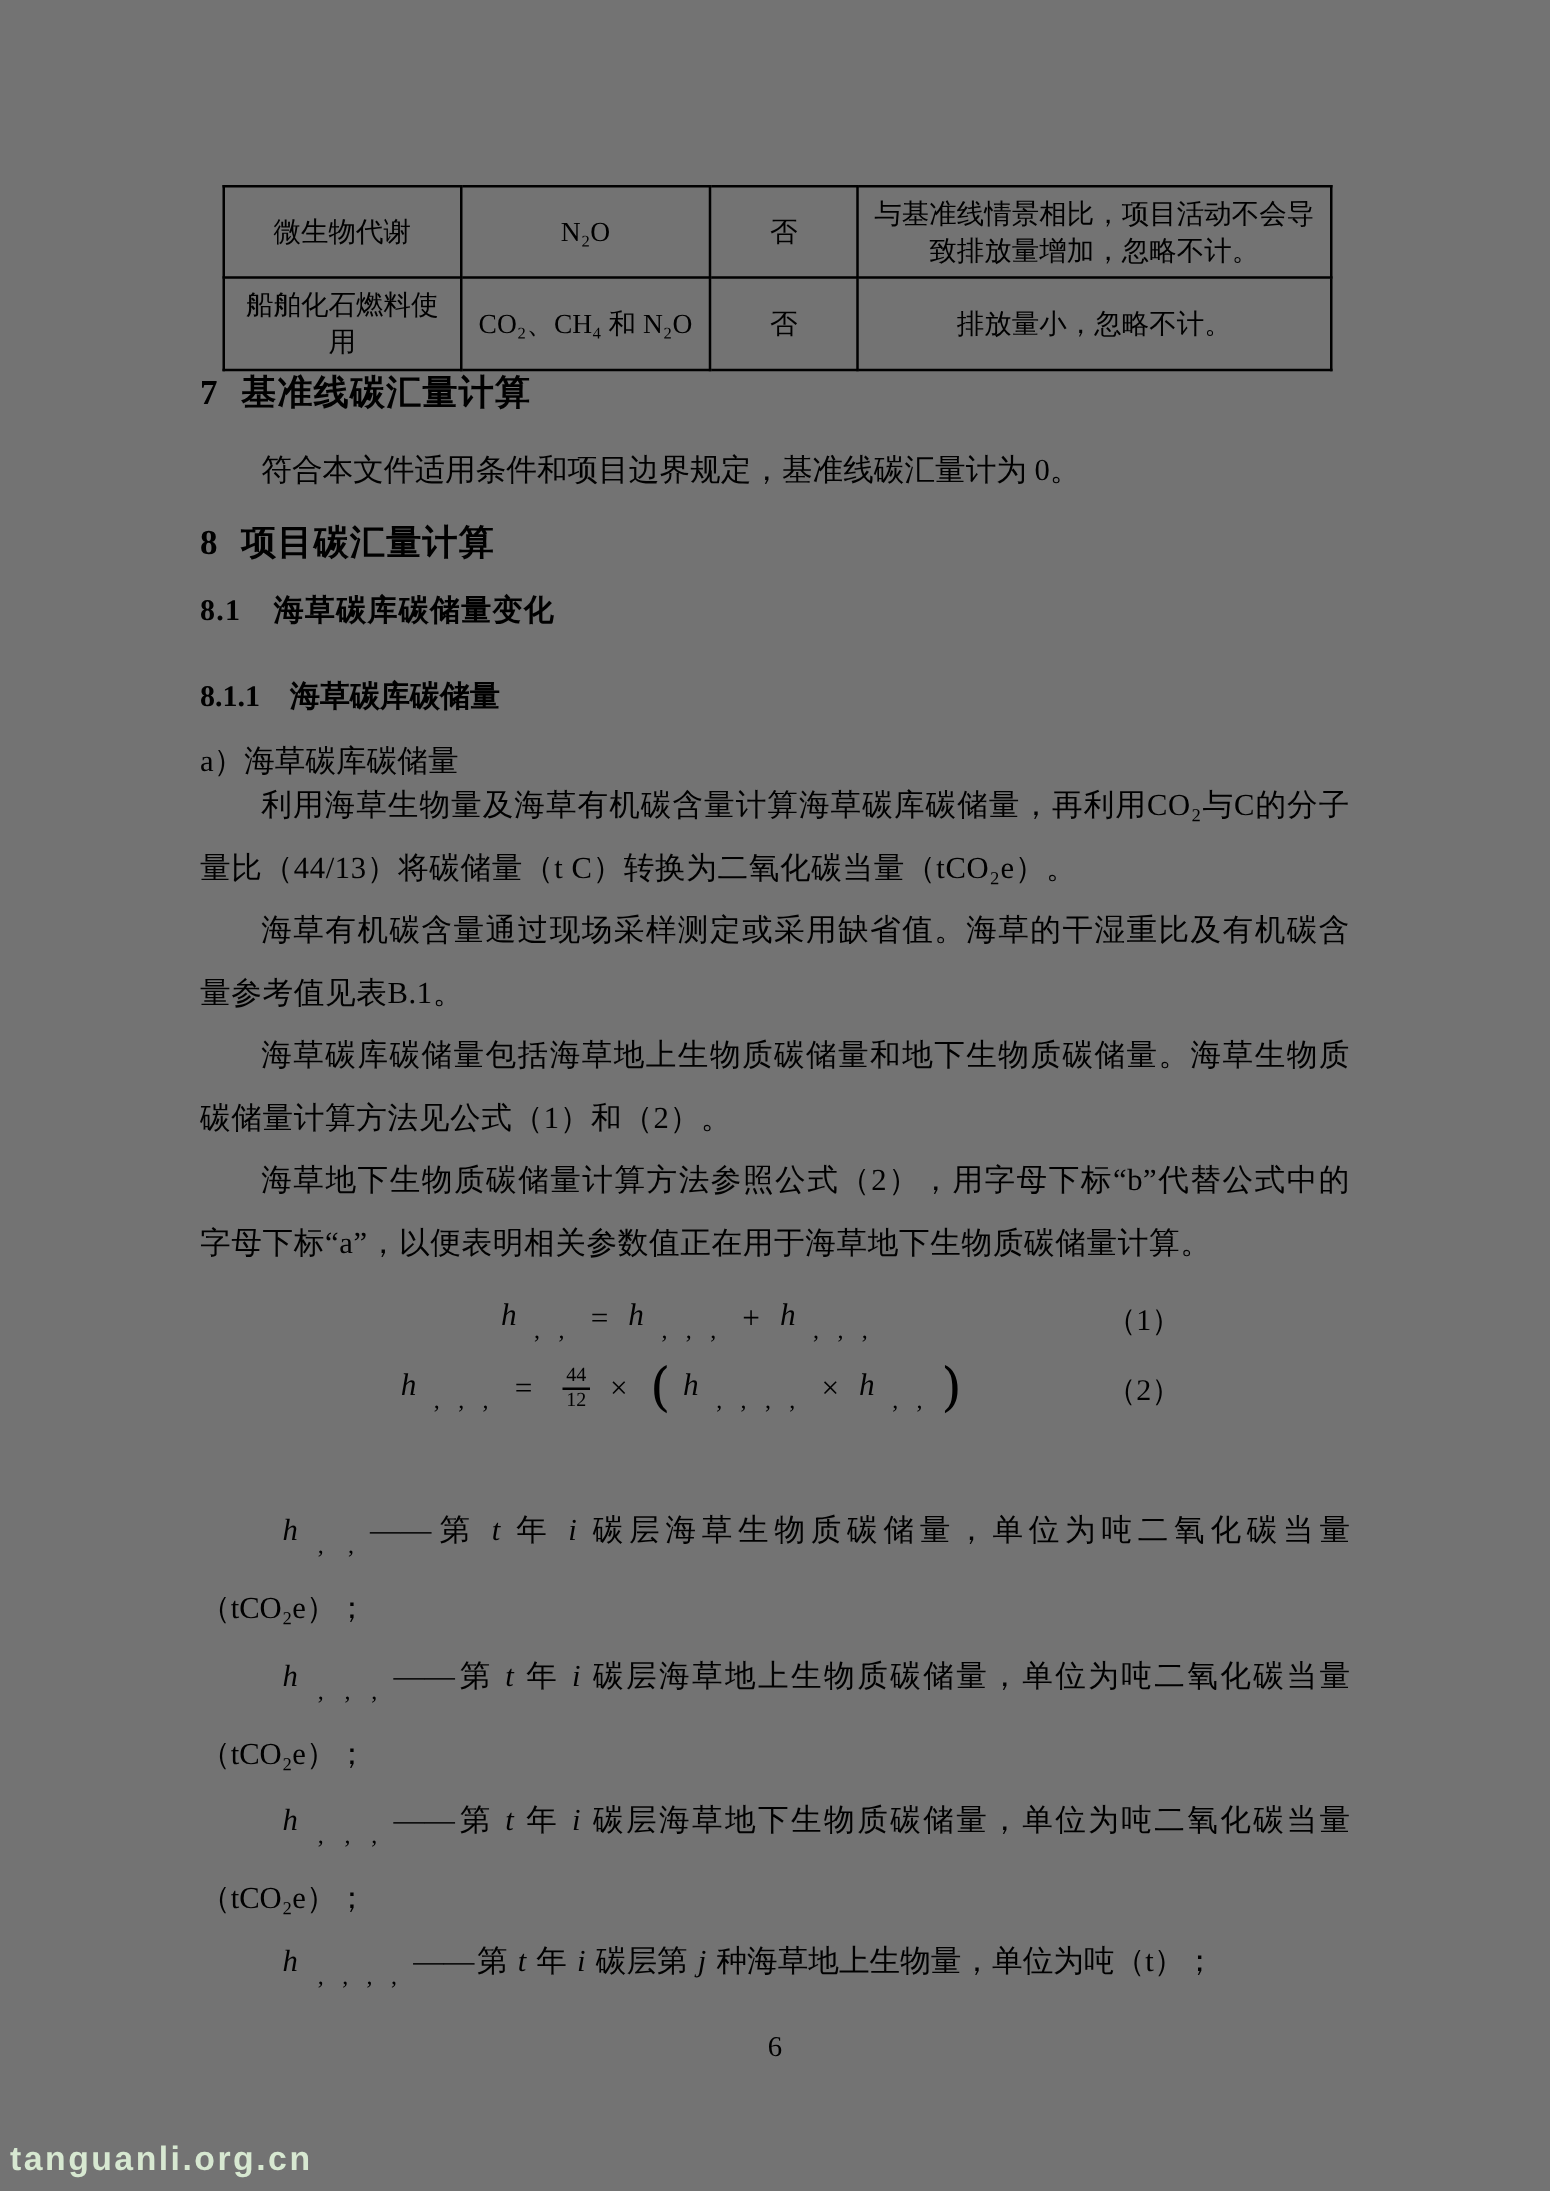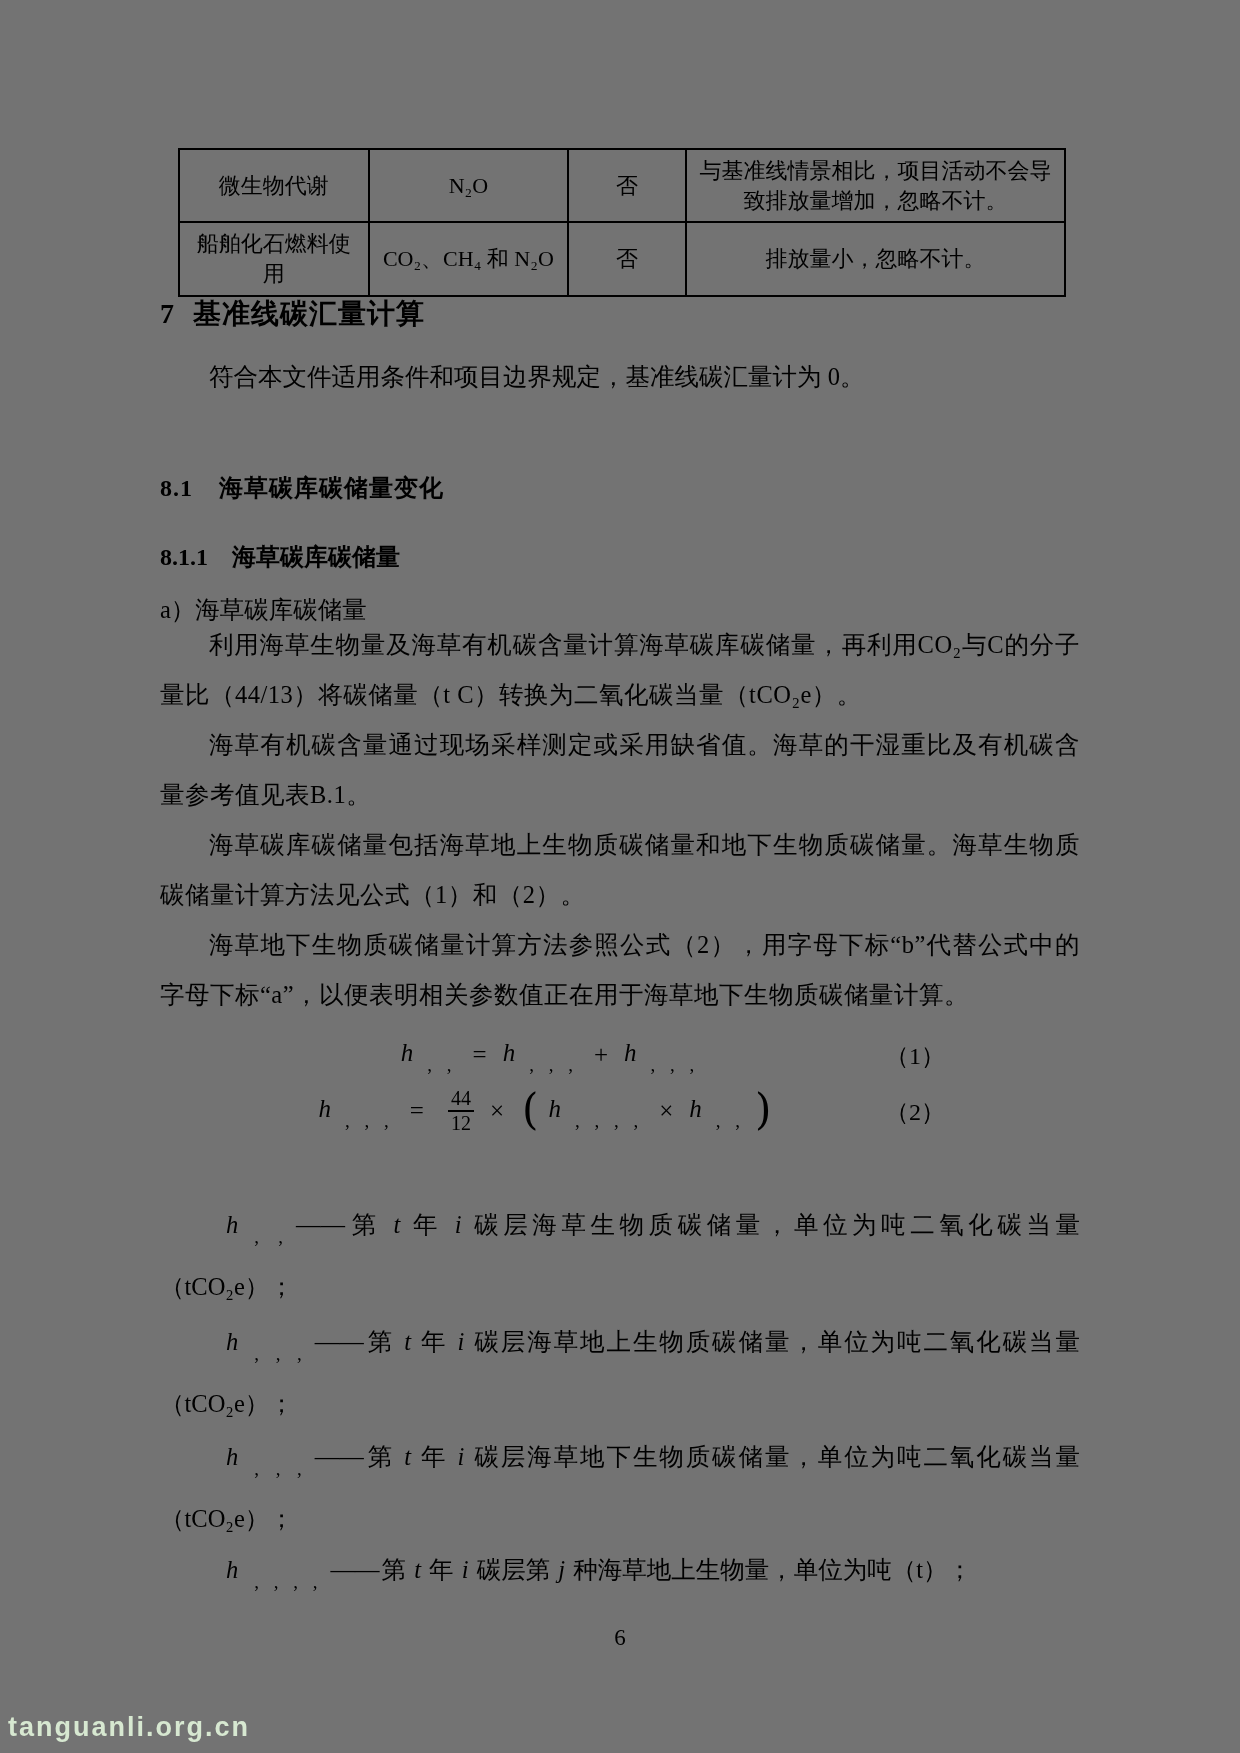--- a/index.html
+++ b/index.html
@@ -43,21 +43,21 @@
   
   .formula { position:absolute; left:160px; width:780px; display:flex;
              justify-content:center; align-items:center; font-size:25px; }
   .formula .varh { font-style:italic; font-family:"Liberation Serif",serif; }
   .formula sub, .def sub {
     font-style:normal; font-size:19px; letter-spacing:5px; margin-left:14px;
     position:relative; top:4px;
   }
   .formula .op { margin:0 16px; font-style:normal; }
   .frac { display:inline-flex; flex-direction:column; align-items:center;
-          vertical-align:middle; font-size:20px; line-height:1.15; margin:0 8px; }
+          vertical-align:middle; font-size:16px; line-height:1.15; margin:0 8px; }
   .frac .num { border-bottom:2px solid #000; padding:0 3px; }
   .bigparen { font-size:42px; font-weight:300; vertical-align:middle;
               position:relative; top:-2px; margin:0 10px; font-family:"DejaVu Serif",serif; }
   .f-label { position:absolute; right:295px; font-size:24px; }
   
   .def { position:absolute; left:160px; width:920px; font-size:24.5px;
          line-height:54px; text-align:justify; text-indent:64px; }
   .def .varh { font-style:italic; }
   .def .dash { margin:0 2px 0 8px; letter-spacing:0; }
   .def i { font-family:"Liberation Serif",serif; padding:0 2px; }
@@ -89,20 +89,23 @@
     </tr>
   </tbody>
     </table>
 
   <div class="h1a" style="top:295px;">
     <span class="h-num">7</span><span>基准线碳汇量计算</span>
   </div>
 
   <div class="plain-line indent2" style="top:352px; line-height:50px;">符合本文件适用条件和项目边界规定，基准线碳汇量计为 0。</div>
 
+  <div class="h1a" style="top:415px;">
+    <span class="h-num">8</span><span>项目碳汇量计算</span>
+  </div>
 
   <div class="h2a" style="top:472px;">
     <span class="h-num">8.1</span><span>海草碳库碳储量变化</span>
   </div>
 
   <div class="h3a" style="top:541px;">
     <span class="h-num">8.1.1</span><span>海草碳库碳储量</span>
   </div>
 
   <div class="plain-line" style="top:590px;">a）海草碳库碳储量</div>

